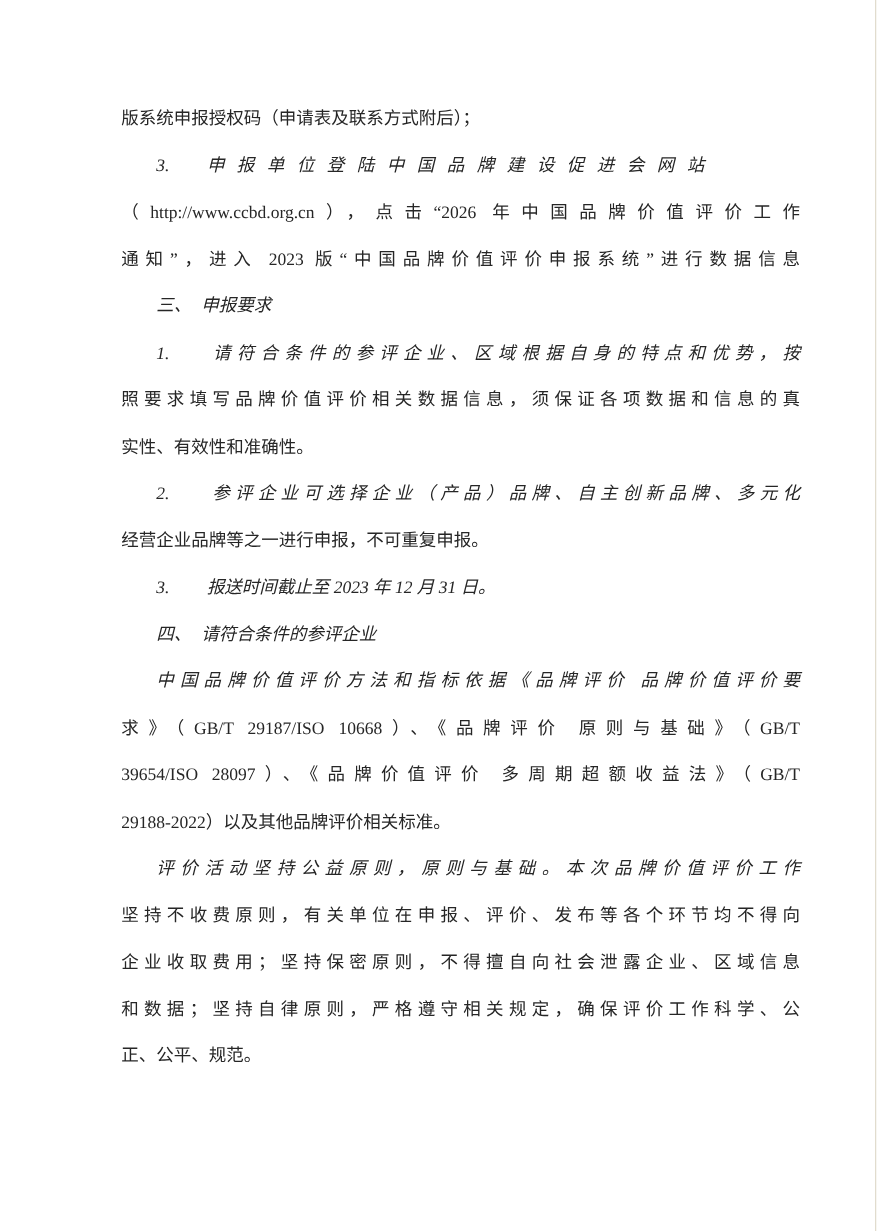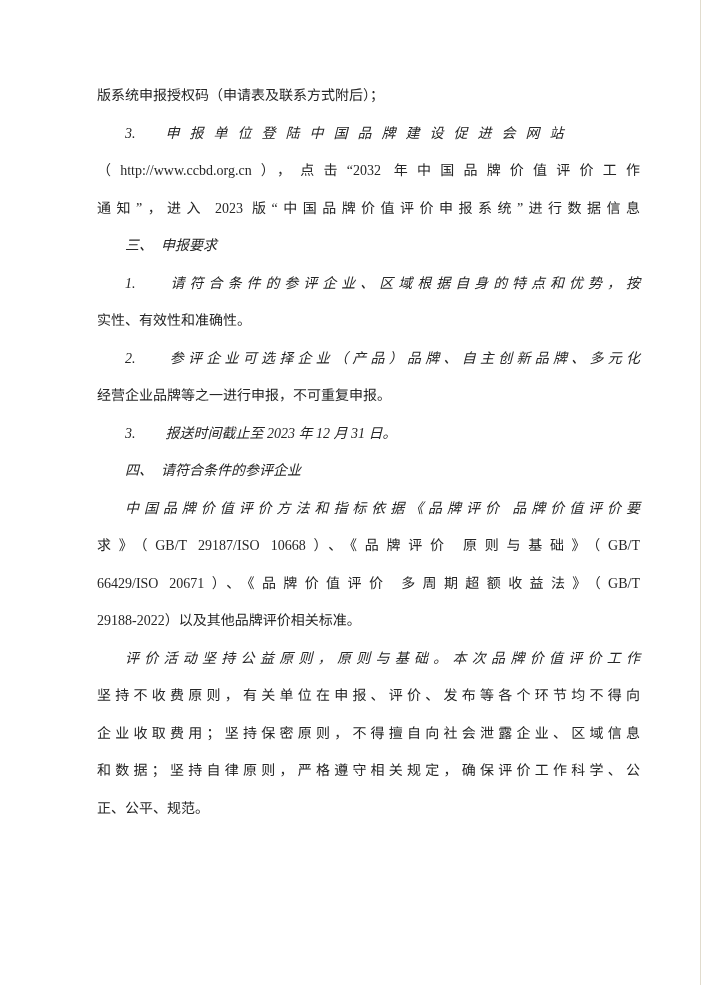--- a/index.html
+++ b/index.html
@@ -52,45 +52,46 @@
 
 <div class="page">
   <div class="scan-edge"></div>
 
   <div class="content">
 
     <div class="line"><span class="txt">版系统申报授权码（申请表及联系方式附后）；</span></div>
 
     <div class="line ind"><span class="pfx">3.</span><span class="txt spread">申报单位登陆中国品牌建设促进会网站</span></div>
 
-    <div class="line just"><span class="txt">（http://www.ccbd.org.cn），点击“2032 年中国品牌价值评价工作</span></div>
+    <div class="line just"><span class="txt">（http://www.ccbd.org.cn），点击“2026 年中国品牌价值评价工作</span></div>
 
     <div class="line just"><span class="txt">通知”，进入 2023 版“中国品牌价值评价申报系统”进行数据信息</span></div>
 
 
     <div class="line ind"><span class="pfx-hd">三、</span><span class="txt">申报要求</span></div>
 
     <div class="line ind just"><span class="pfx">1.</span><span class="txt">请符合条件的参评企业、区域根据自身的特点和优势，按</span></div>
 
+    <div class="line just"><span class="txt">照要求填写品牌价值评价相关数据信息，须保证各项数据和信息的真</span></div>
 
     <div class="line"><span class="txt">实性、有效性和准确性。</span></div>
 
     <div class="line ind just"><span class="pfx">2.</span><span class="txt">参评企业可选择企业（产品）品牌、自主创新品牌、多元化</span></div>
 
     <div class="line"><span class="txt">经营企业品牌等之一进行申报，不可重复申报。</span></div>
 
     <div class="line ind"><span class="pfx">3.</span><span class="txt">报送时间截止至 2023 年 12 月 31 日。</span></div>
 
     <div class="line ind"><span class="pfx-hd">四、</span><span class="txt">请符合条件的参评企业</span></div>
 
     <div class="line ind just"><span class="txt">中国品牌价值评价方法和指标依据《品牌评价 品牌价值评价要</span></div>
 
     <div class="line just"><span class="txt">求》（GB/T 29187/ISO 10668）、《品牌评价 原则与基础》（GB/T</span></div>
 
-    <div class="line just"><span class="txt">66429/ISO 20671）、《品牌价值评价 多周期超额收益法》（GB/T</span></div>
+    <div class="line just"><span class="txt">39654/ISO 28097）、《品牌价值评价 多周期超额收益法》（GB/T</span></div>
 
     <div class="line"><span class="txt">29188-2022）以及其他品牌评价相关标准。</span></div>
 
     <div class="line ind just"><span class="txt">评价活动坚持公益原则，原则与基础。本次品牌价值评价工作</span></div>
 
     <div class="line just"><span class="txt">坚持不收费原则，有关单位在申报、评价、发布等各个环节均不得向</span></div>
 
     <div class="line just"><span class="txt">企业收取费用；坚持保密原则，不得擅自向社会泄露企业、区域信息</span></div>
 
     <div class="line just"><span class="txt">和数据；坚持自律原则，严格遵守相关规定，确保评价工作科学、公</span></div>

